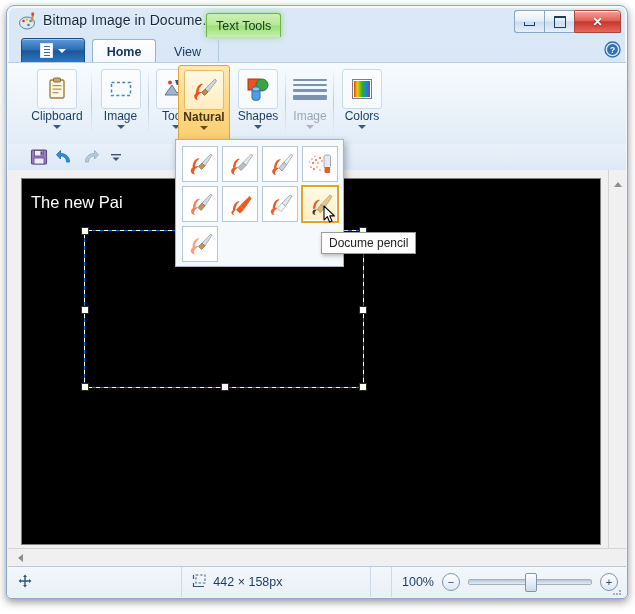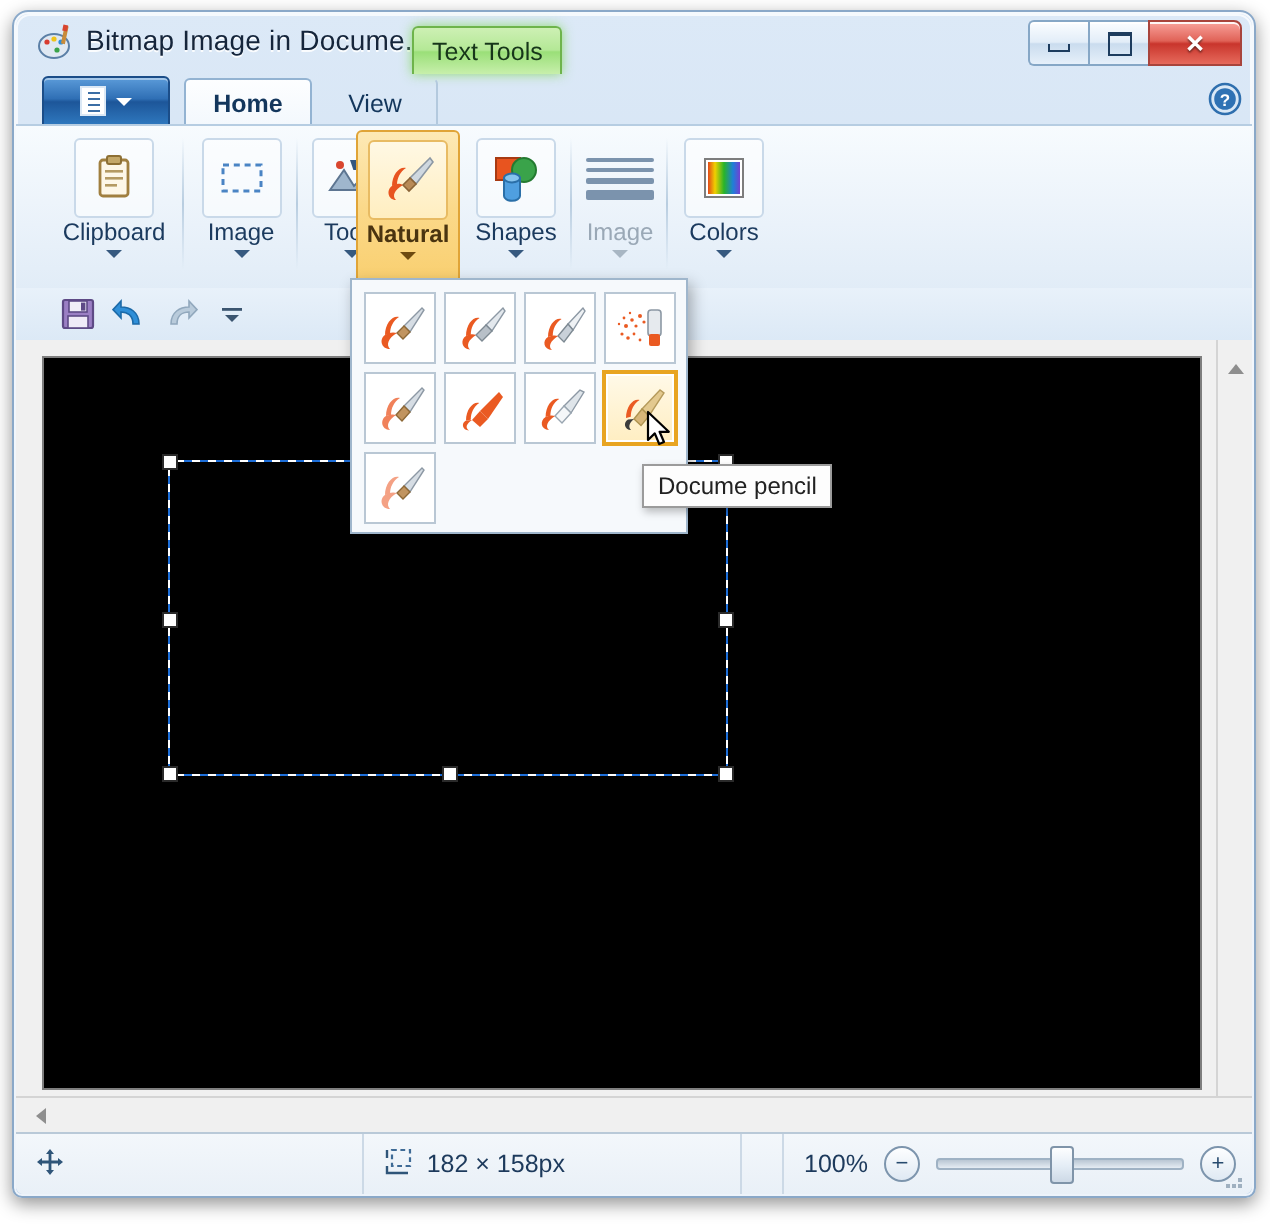--- a/index.html
+++ b/index.html
@@ -372,20 +372,21 @@
       <span class="qi" style="left:99px;">
         <svg width="18" height="18" viewBox="0 0 18 18">
           <rect x="4" y="6" width="10" height="1.4" fill="#3b5570"></rect>
           <path d="M5.5 9.5 L12.5 9.5 L9 13 Z" fill="#3b5570"></path>
         </svg>
       </span>
     </div>
 
     <div class="docarea">
       <div class="canvas-wrap">
+        <div class="canvas-text">The new Pai</div>
 
         <div class="selbox">
           <div class="edge h" style="top:0;"></div>
           <div class="edge h" style="bottom:0;"></div>
           <div class="edge v" style="left:0;"></div>
           <div class="edge v" style="right:0;"></div>
           <span class="hnd" style="left:-3px;top:-3px;"></span>
           <span class="hnd" style="left:50%;margin-left:-3px;top:-3px;"></span>
           <span class="hnd" style="right:-3px;top:-3px;"></span>
           <span class="hnd" style="left:-3px;top:50%;margin-top:-3px;"></span>
@@ -417,21 +418,21 @@
         </span>
       </div>
       <div class="st-cell" style="width:175px;gap:6px;">
         <span>
           <svg width="15" height="14" viewBox="0 0 15 14">
             <path d="M1.5 1 L1.5 5" stroke="#2f5579" stroke-width="1.2" fill="none"></path>
             <path d="M1.5 9 L1.5 12.5 L12 12.5" stroke="#2f5579" stroke-width="1.2" fill="none"></path>
             <rect x="4" y="1" width="9" height="8" fill="none" stroke="#3f6b96" stroke-width="1.1" stroke-dasharray="2.4 1.8"></rect>
           </svg>
         </span>
-        <span>182 × 158px</span>
+        <span>442 × 158px</span>
       </div>
       <div class="st-cell" style="flex:1;border-right:1px solid #ccd9e6;"></div>
       <div class="st-cell" style="border-right:none;gap:8px;padding-right:8px;">
         <span>100%</span>
         <span class="zoom-btn">
             <span>−</span>
           </span>
         <span class="ztrack">
             <span class="zthumb"></span>
           </span>

